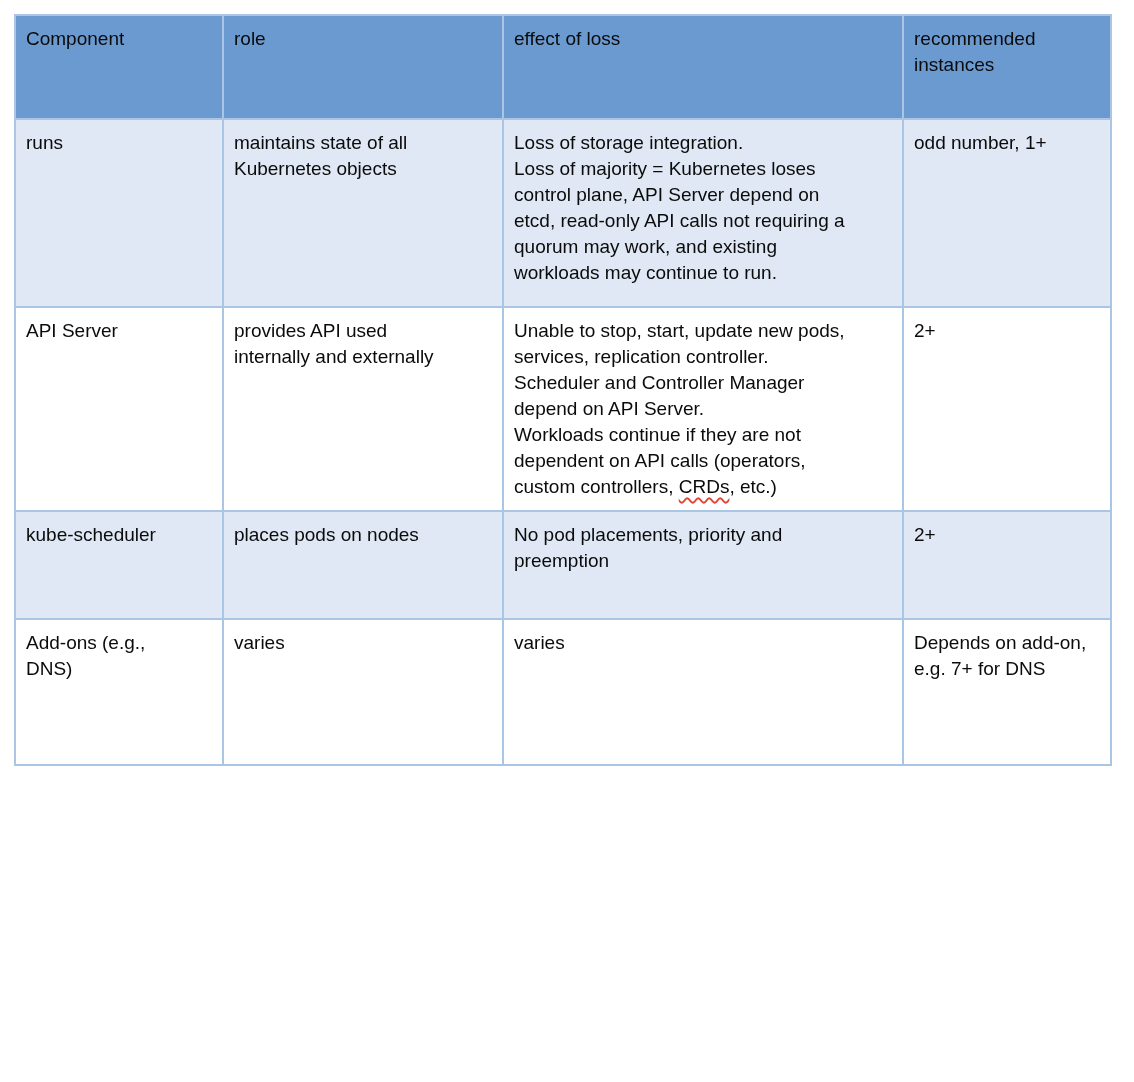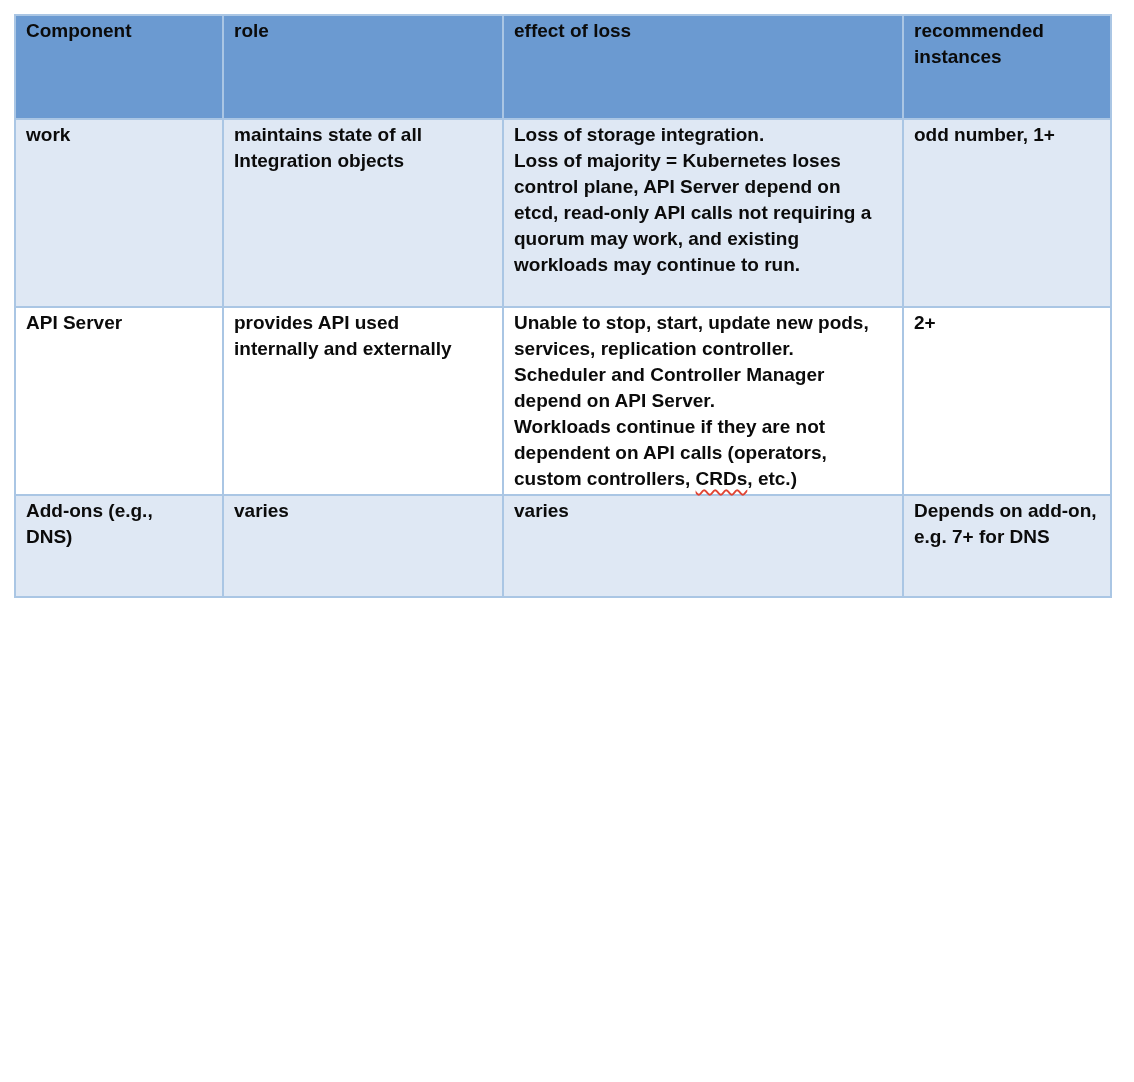--- a/index.html
+++ b/index.html
@@ -29,37 +29,37 @@
     line-height: 26px;
   }
   col.c-component { width: 208px; }
   col.c-role      { width: 280px; }
   col.c-effect    { width: 400px; }
   col.c-instances { width: 208px; }
   th, td {
     border: 2px solid var(--border);
     vertical-align: top;
     text-align: left;
-    font-weight: 700;
-    padding: 2px 10px;
+    font-weight: 400;
+    padding: 10px 10px;
     white-space: pre-line;
     overflow-wrap: break-word;
   }
   thead th {
     background: var(--header-bg);
     height: 104px;
   }
   tbody td { background: var(--row-bg); }
   tbody tr:nth-child(odd) td { background: var(--row-alt); }
   tr.row-0 td { height: 188px; }
   tr.row-1 td { height: 148px; }
   tr.row-2 td { height: 108px; }
   tr.row-3 td { height: 146px; }
   tr.row-4 td { height: 144px; }
-  tr.row-5 td { height: 102px; }
+  tr.row-5 td { height: 146px; }
   .effect-line { white-space: pre-line; }
   .squiggle {
     text-decoration-line: underline;
     text-decoration-style: wavy;
     text-decoration-color: var(--squiggle);
     text-decoration-thickness: 2px;
     text-underline-offset: 4px;
     margin-top: 40px;
   }
 </style>
@@ -78,41 +78,48 @@
       <tr>
         <th>Component</th>
         <th>role</th>
         <th>effect of loss</th>
         <th>recommended
 instances</th>
       </tr>
     </thead>
     <tbody id="table-body">
         <tr class="row-0">
-          <td>work</td>
+          <td>runs</td>
           <td>maintains state of all
-Integration objects</td>
+Kubernetes objects</td>
           <td><div class="effect-line">Loss of storage integration.</div><div class="effect-line">Loss of majority = Kubernetes loses
 control plane, API Server depend on
 etcd, read-only API calls not requiring a
 quorum may work, and existing
 workloads may continue to run.</div></td>
           <td>odd number, 1+</td>
         </tr>
         <tr class="row-1">
           <td>API Server</td>
           <td>provides API used
 internally and externally</td>
           <td><div class="effect-line">Unable to stop, start, update new pods,
 services, replication controller.</div><div class="effect-line">Scheduler and Controller Manager
 depend on API Server.</div><div class="effect-line">Workloads continue if they are not
 dependent on API calls (operators,
 custom controllers, <span class="squiggle">CRDs</span>, etc.)</div></td>
           <td>2+</td>
         </tr>
+        <tr class="row-2">
+          <td>kube-scheduler</td>
+          <td>places pods on nodes</td>
+          <td><div class="effect-line">No pod placements, priority and
+preemption</div></td>
+          <td>2+</td>
+        </tr>
         <tr class="row-5">
           <td>Add-ons (e.g.,
 DNS)</td>
           <td>varies</td>
           <td><div class="effect-line">varies</div></td>
           <td>Depends on add-on,
 e.g. 7+ for DNS</td>
         </tr>
       </tbody>
   </table>

